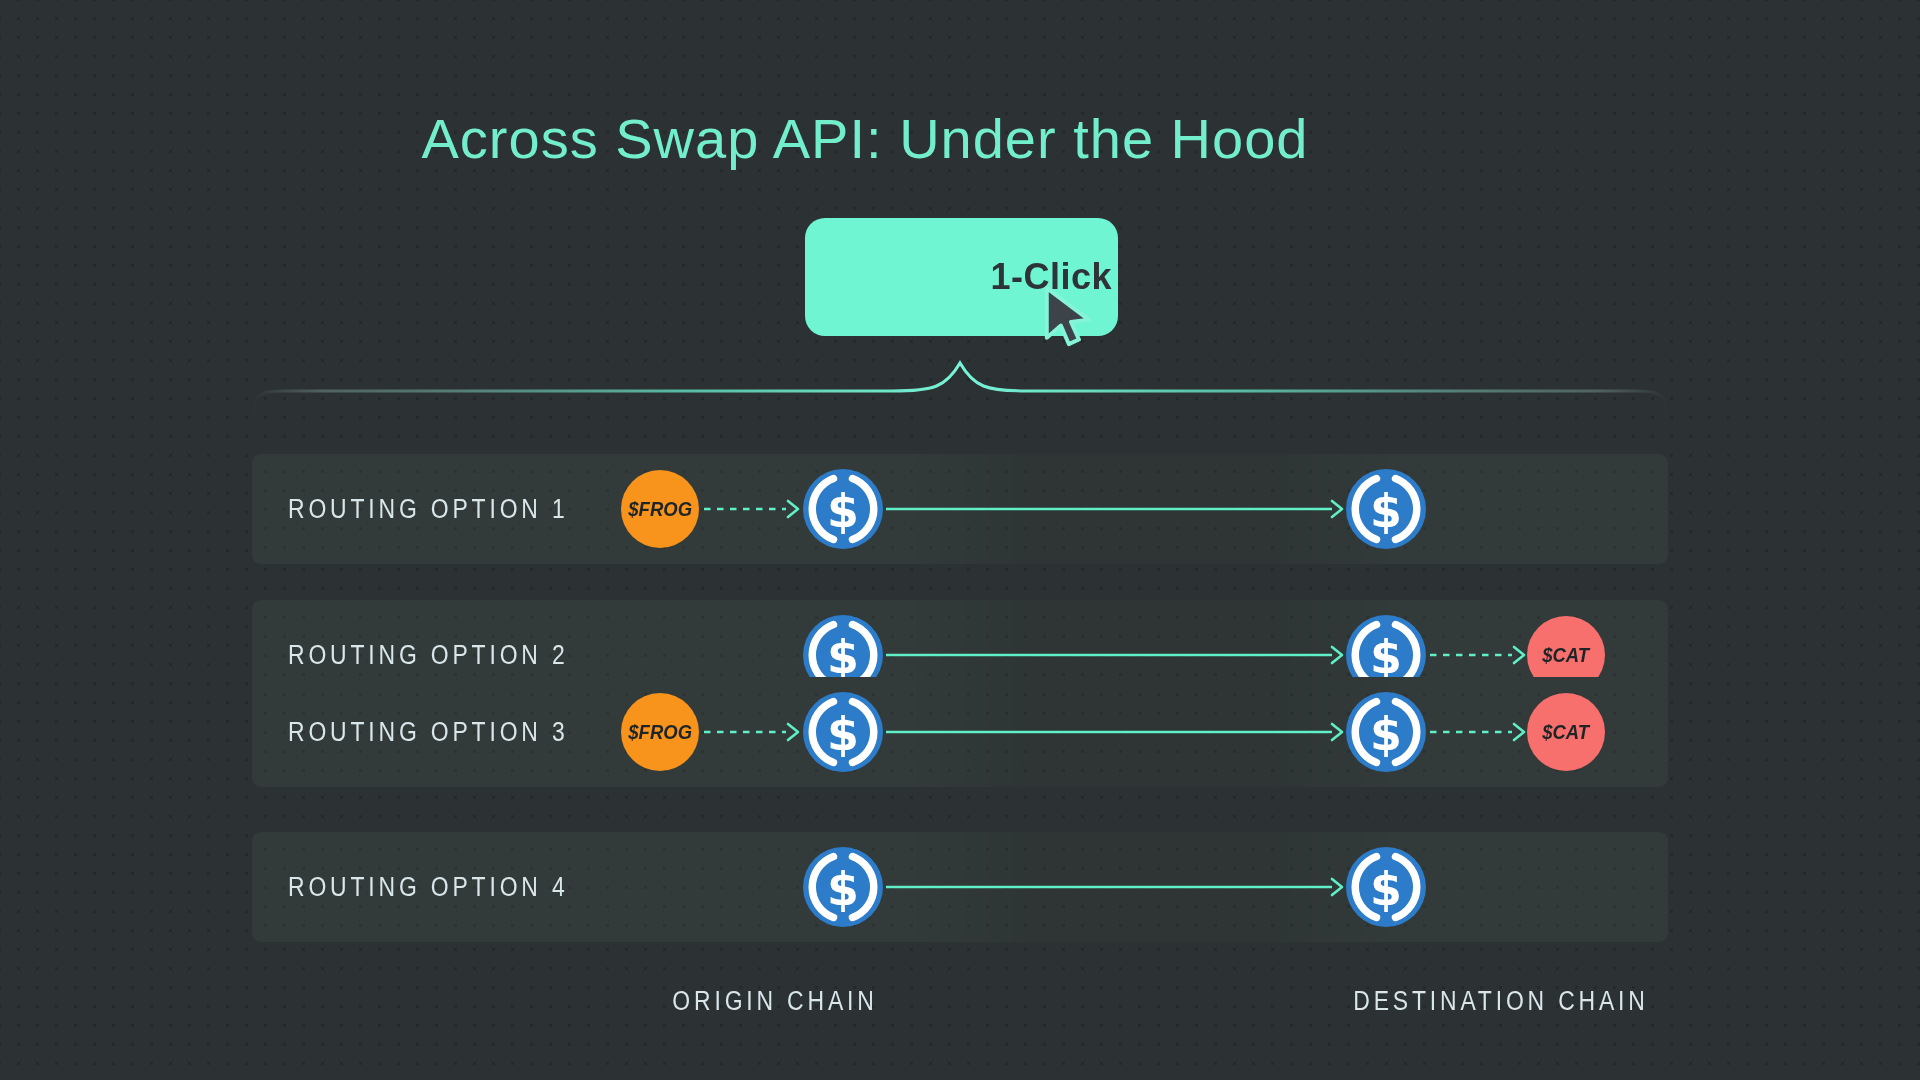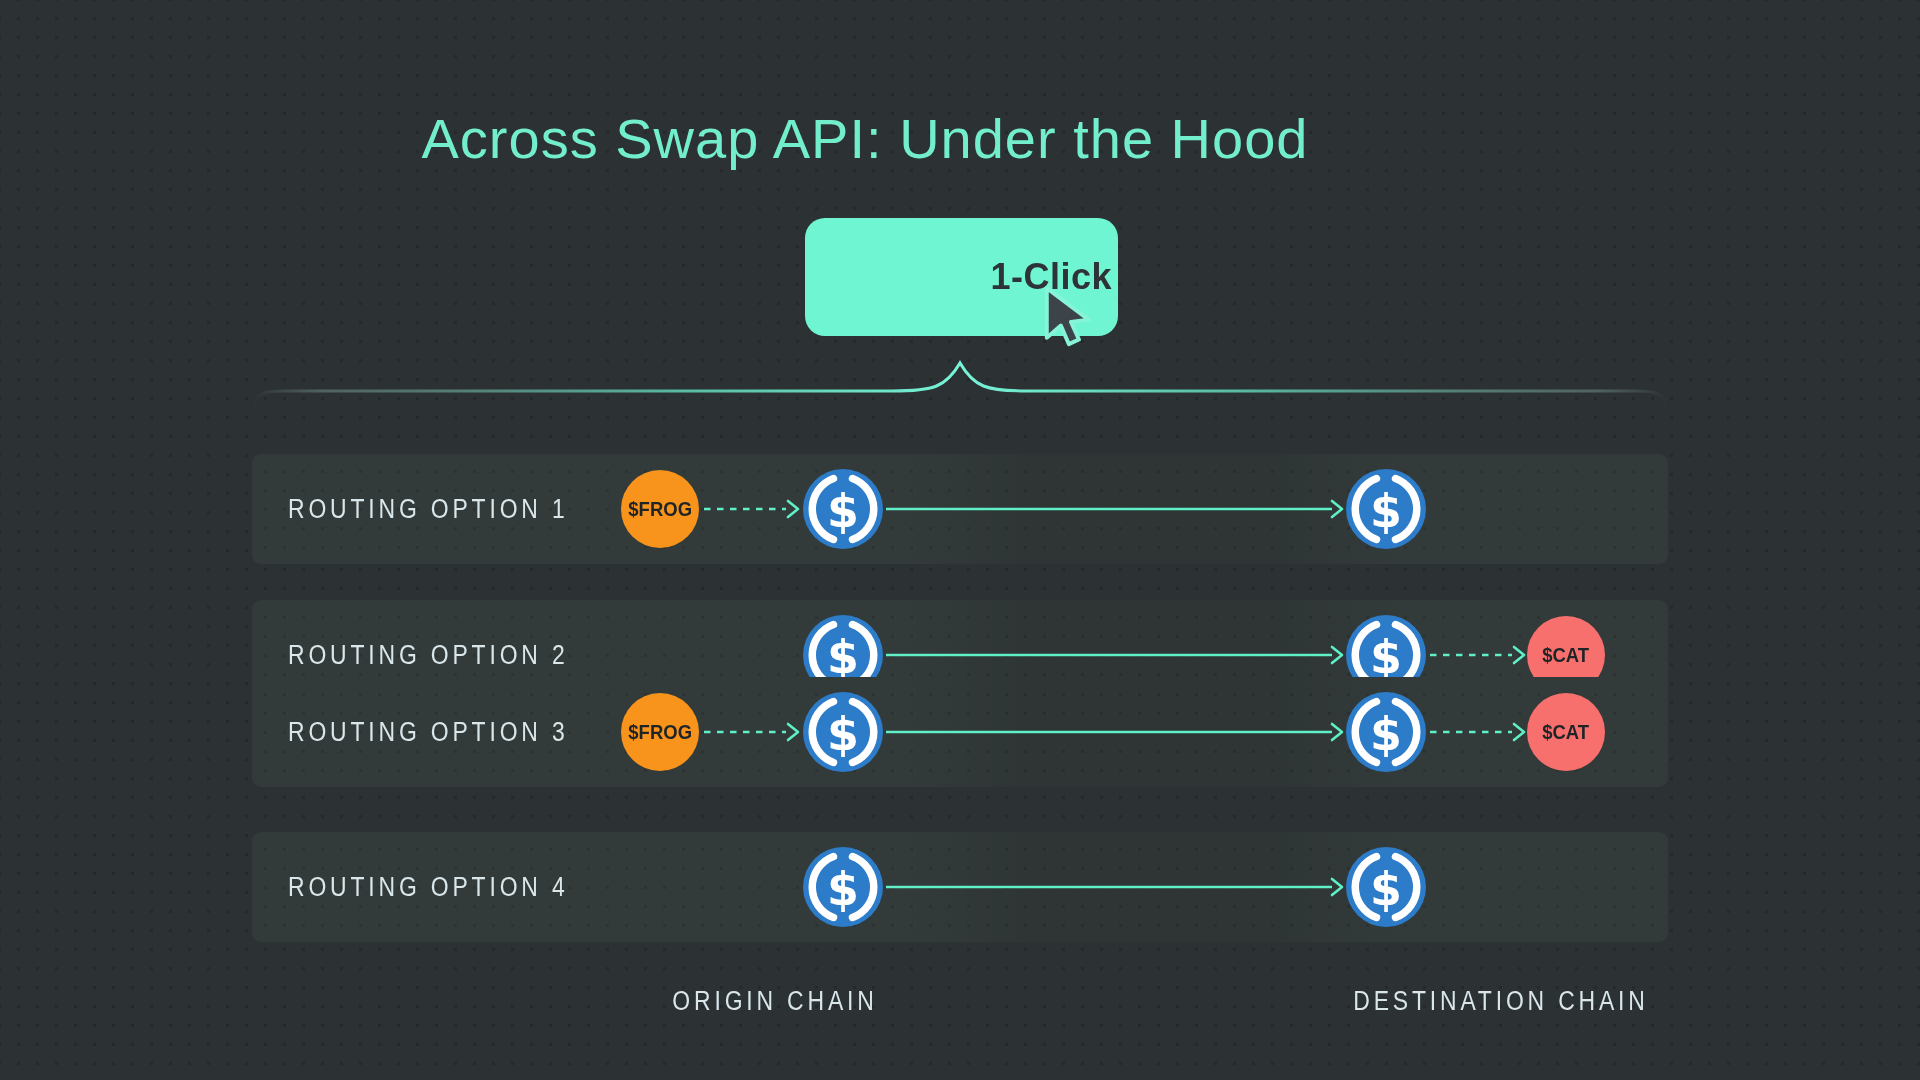--- a/index.html
+++ b/index.html
@@ -47,21 +47,21 @@
   .row-label{
     position:absolute;left:36px;top:50%;
     transform:translateY(-50%) scaleX(0.85);transform-origin:left center;
     display:inline-block;white-space:nowrap;
     font-size:27px;letter-spacing:4.5px;font-weight:400;
     color:var(--label,#D9E6EA);
   }
   .token-badge{
     position:absolute;top:50%;transform:translateY(-50%);
     width:78px;height:78px;border-radius:50%;
-    display:flex;align-items:center;justify-content:center;
+    display:flex;align-items:center;justify-content:center;font-style:italic;
   }
   .token-badge span{
     font-size:21px;font-weight:bold;color:#1F2427;
     display:inline-block;transform:scaleX(0.88);letter-spacing:0px;white-space:nowrap;
   }
   .frog-badge{left:369px;background:var(--frog-orange,#F8941C);}
   .cat-badge{left:1275px;background:var(--cat-coral,#F8706E);text-align:center;}
   .usdc{position:absolute;top:50%;transform:translateY(-50%);width:80px;height:80px;}
   .usdc-left{left:551px}.usdc-right{left:1094px}
   .arrow{position:absolute;top:50%;transform:translateY(-50%);}

